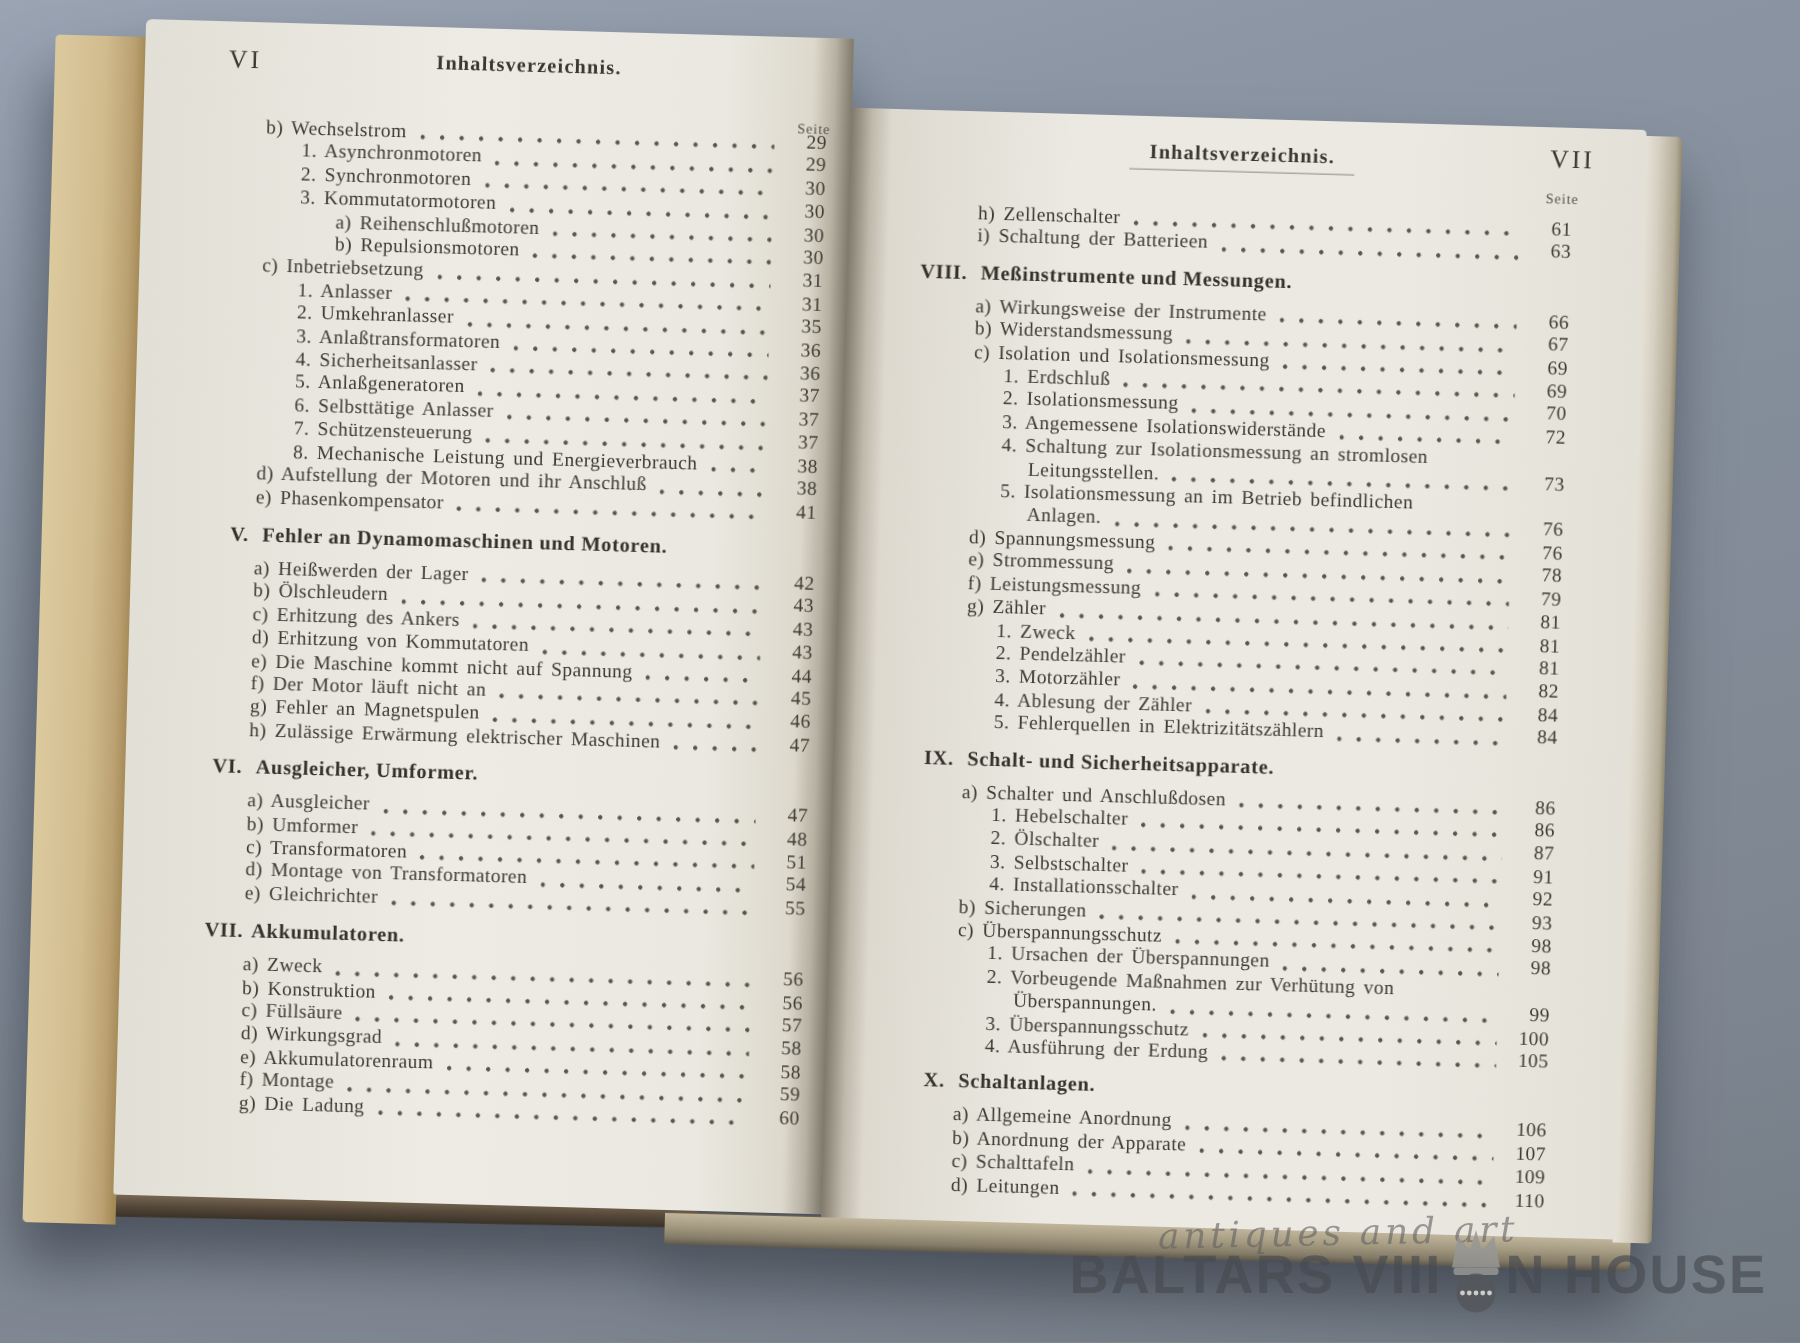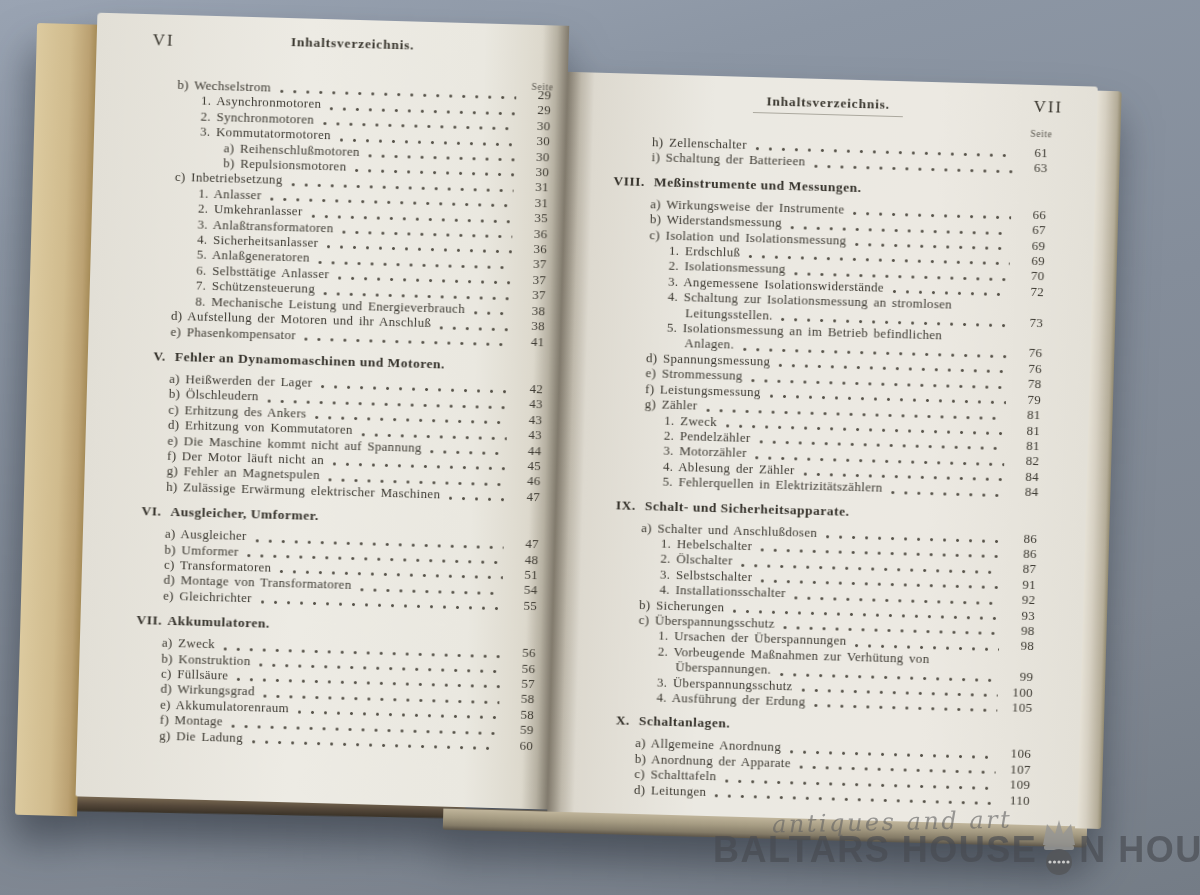--- a/index.html
+++ b/index.html
@@ -492,21 +492,21 @@
             <span class="lbl">d) Leitungen</span>
             <span class="leader"></span>
             <span class="num">110</span>
           </div>
         </div>
     </div>
   </div>
 
   <div class="wm-script">antiques and art</div>
   <div class="wm-brand">
-    <span>BALTARS HOUSE</span>
+    <span>BALTARS VIII</span>
     <svg class="wm-icon" viewBox="0 0 46 58" xmlns="http://www.w3.org/2000/svg">
       <path d="M7 27 L11 6 L19 16 L23 2 L27 16 L35 6 L39 27 Z" fill="rgba(150,150,148,0.85)"></path>
       <rect x="8" y="27" width="30" height="5" rx="2" fill="rgba(150,150,148,0.85)"></rect>
       <circle cx="23" cy="44" r="13" fill="rgba(84,86,90,0.88)"></circle>
       <circle cx="14" cy="44" r="1.6" fill="rgba(225,225,222,0.85)"></circle>
       <circle cx="18.5" cy="44" r="1.6" fill="rgba(225,225,222,0.85)"></circle>
       <circle cx="23" cy="44" r="1.6" fill="rgba(225,225,222,0.85)"></circle>
       <circle cx="27.5" cy="44" r="1.6" fill="rgba(225,225,222,0.85)"></circle>
       <circle cx="32" cy="44" r="1.6" fill="rgba(225,225,222,0.85)"></circle>
     </svg>

